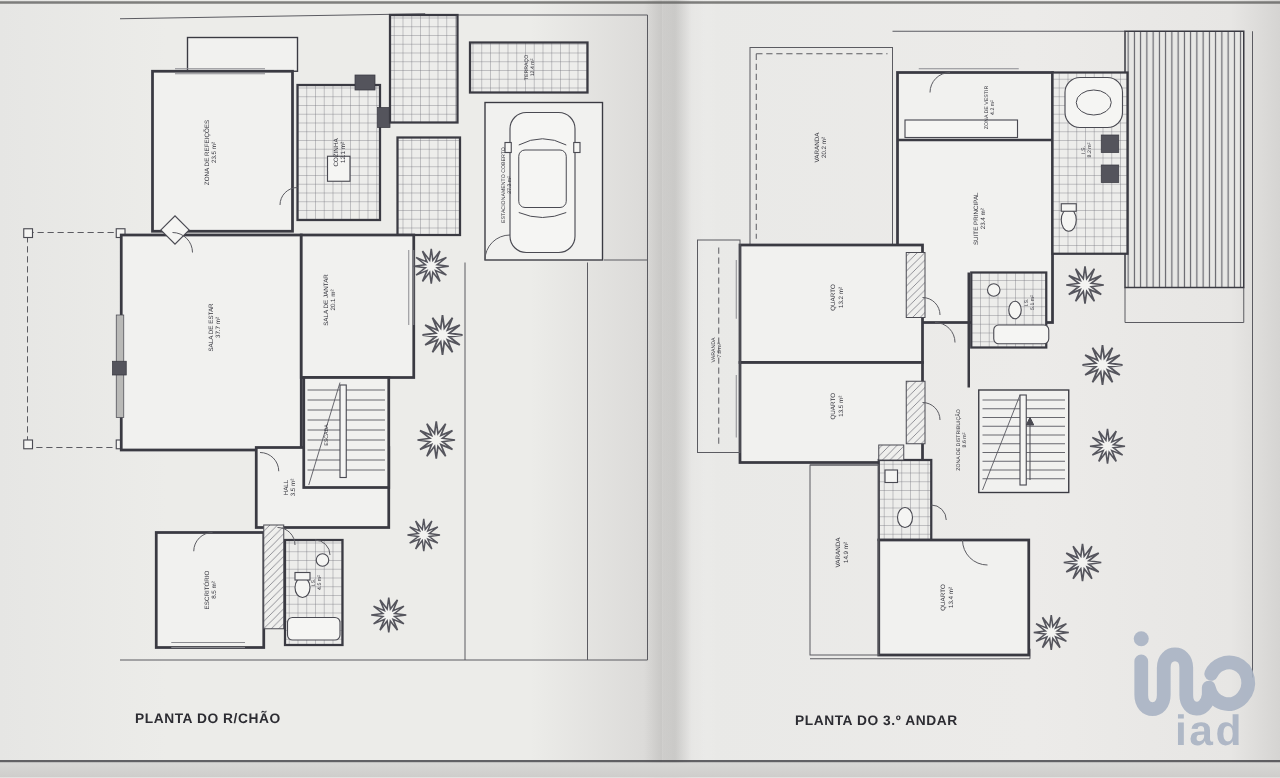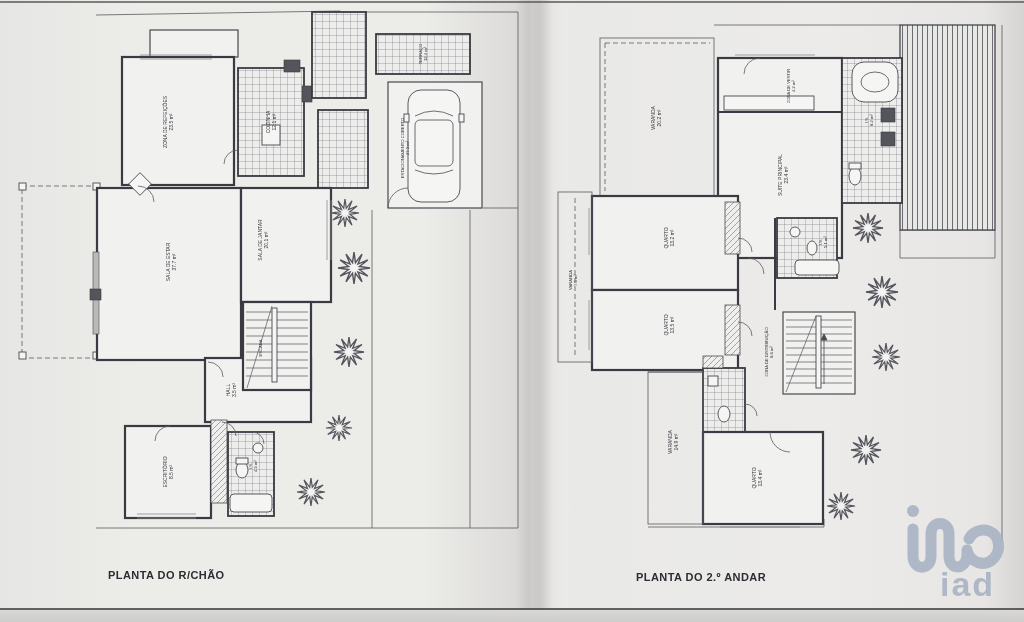--- a/index.html
+++ b/index.html
@@ -275,16 +275,16 @@
   </g>
 
   <g>
     <circle class="wm-dot" cx="913" cy="511" r="6"></circle>
     <path class="wm-stroke" d="M913,529 V556 C913,571 931,571 931,556 V534 C931,520 949,520 949,534 V556 C949,570 965,571 967,556 V550 C970,563 985,568 994,558 C1002,549 999,535 989,531 C981,528 972,532 969,539"></path>
     <text class="wm-text" x="940" y="596">iad</text>
   </g>
 </svg>
 
 <div class="plan-title title-ground">PLANTA DO R/CHÃO</div>
-<div class="plan-title title-first">PLANTA DO 2.º ANDAR</div>
+<div class="plan-title title-first">PLANTA DO 3.º ANDAR</div>
 
 <div class="scan-bottom-line"></div>
 <div class="scan-bottom-band"></div>
 
 </body></html>

